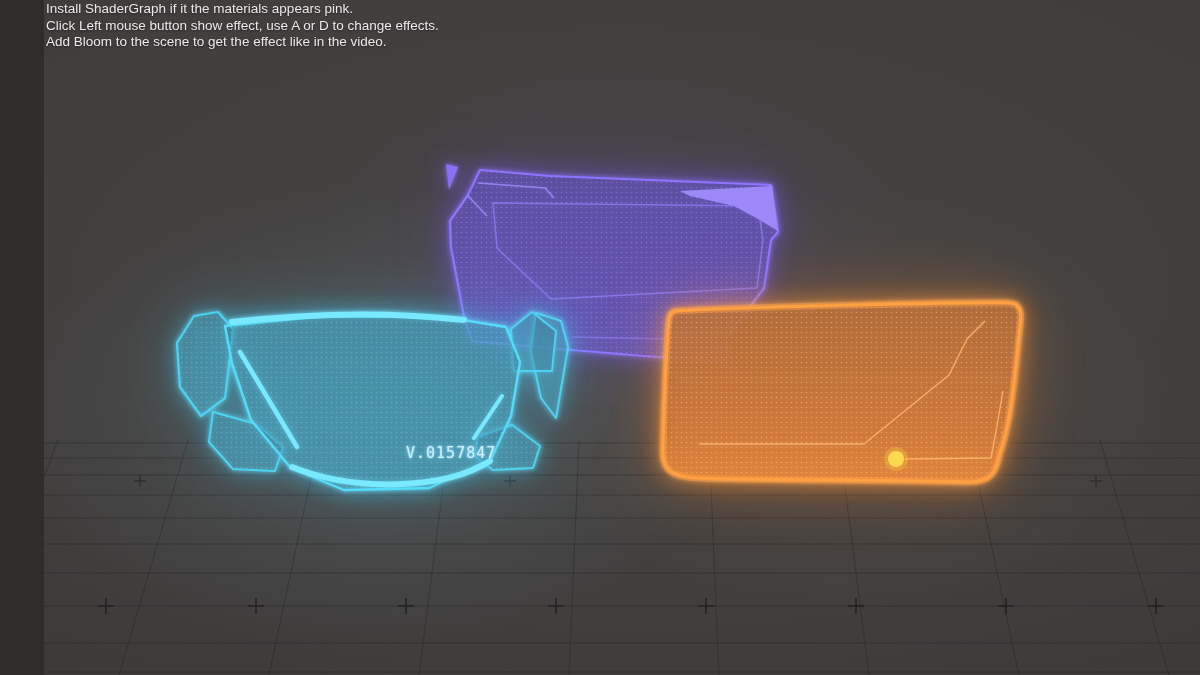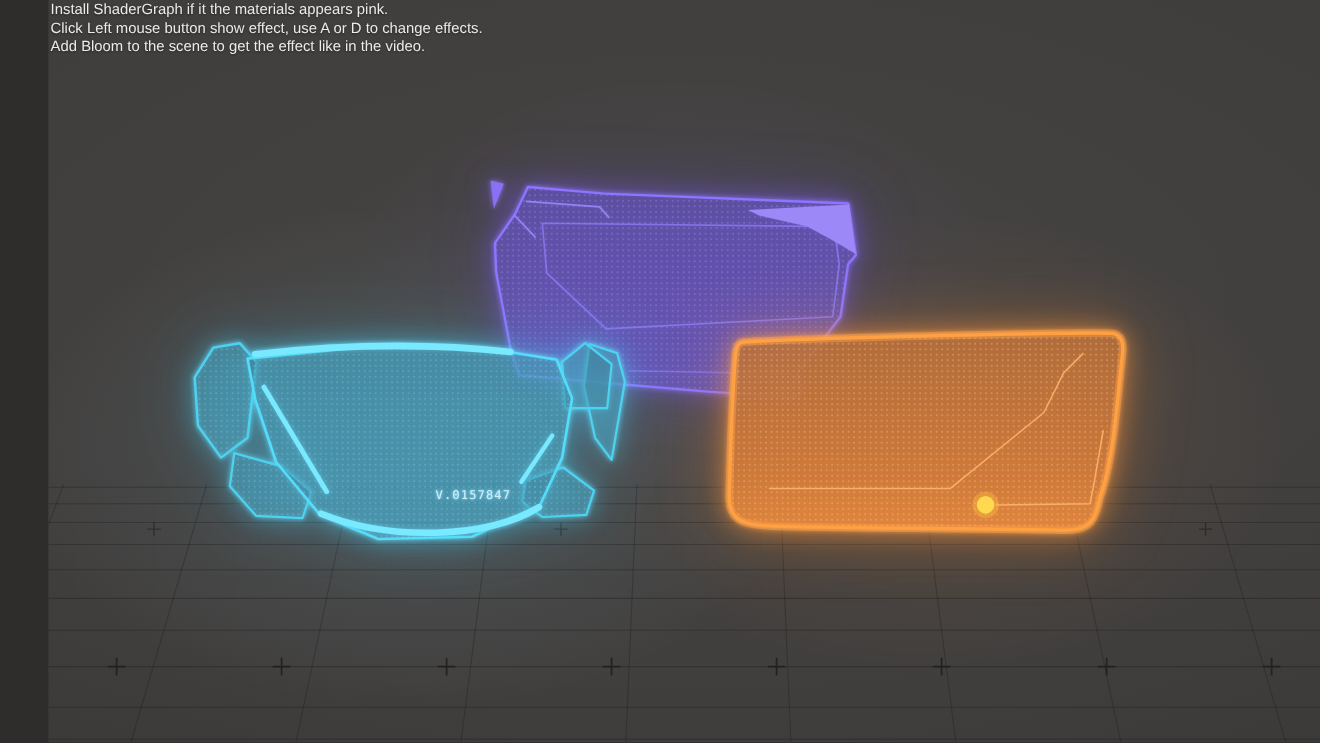--- a/index.html
+++ b/index.html
@@ -17,23 +17,23 @@
     position:absolute;left:2px;top:1px;z-index:5;
     color:#eceaea;font-size:13.5px;line-height:16.5px;
     text-shadow:0 1px 2px rgba(0,0,0,.45);
     white-space:nowrap;
   }
   .scene-svg{position:absolute;left:0;top:0;}
   .glow-p{filter:drop-shadow(0 0 2.5px rgba(150,122,255,.9)) drop-shadow(0 0 10px rgba(123,92,248,.55)) drop-shadow(0 0 26px rgba(110,80,240,.30));}
   .glow-c{filter:drop-shadow(0 0 2.5px rgba(110,228,255,.95)) drop-shadow(0 0 10px rgba(70,205,245,.6)) drop-shadow(0 0 28px rgba(60,190,235,.35));}
   .glow-o{filter:drop-shadow(0 0 2.5px rgba(255,170,80,.95)) drop-shadow(0 0 10px rgba(255,150,60,.6)) drop-shadow(0 0 28px rgba(255,140,50,.38));}
   .version-label{
-    position:absolute;left:352px;top:444px;z-index:6;
+    position:absolute;left:362px;top:444px;z-index:6;
     font-family:"DejaVu Sans Mono","Liberation Mono",monospace;
-    font-size:11px;letter-spacing:1px;color:#cdeefb;
+    font-size:15px;letter-spacing:1px;color:#cdeefb;
     text-shadow:0 0 6px rgba(120,220,255,.95),0 0 2px rgba(200,245,255,.9);
   }
 </style>
 </head>
 <body>
 
 <div class="viewport">
 
   <div class="instructions">
     <div>Install ShaderGraph if it the materials appears pink.</div>

